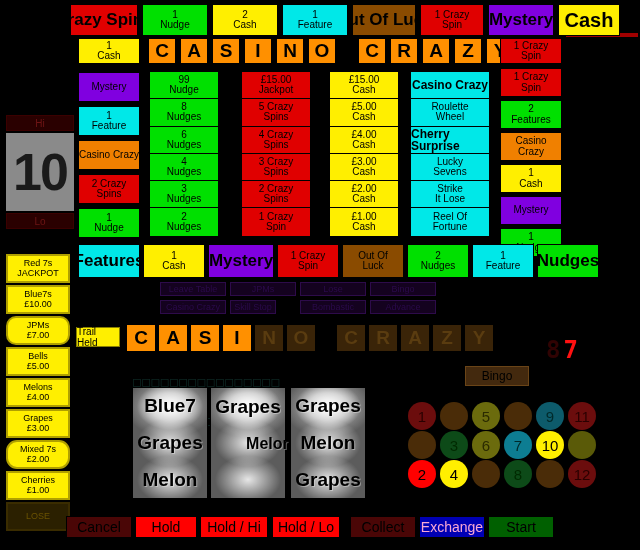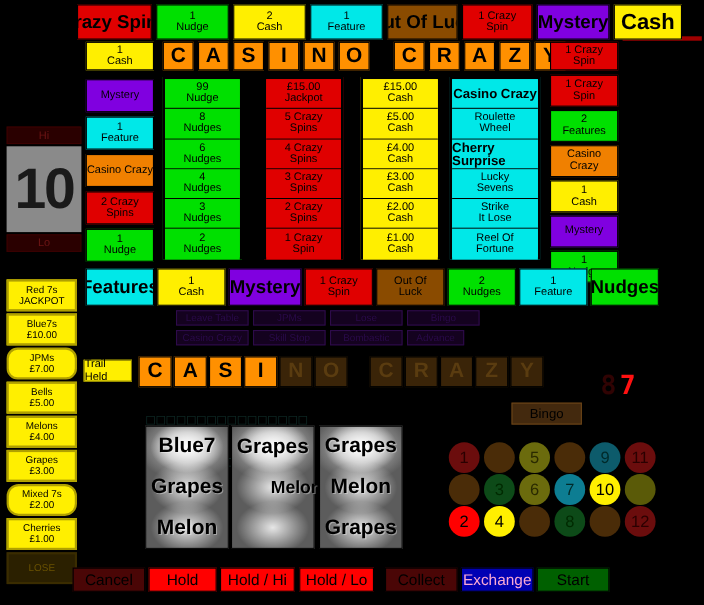--- a/index.html
+++ b/index.html
@@ -432,23 +432,23 @@
         <span class="l1">Nudges</span>
       </div>
     </div>
 
   <div id="dim-buttons">
       <div class="dimbtn" style="left: 160px; top: 282px; width: 66px;">Leave Table</div>
       <div class="dimbtn" style="left: 230px; top: 282px; width: 66px;">JPMs</div>
       <div class="dimbtn" style="left: 300px; top: 282px; width: 66px;">Lose</div>
       <div class="dimbtn" style="left: 370px; top: 282px; width: 66px;">Bingo</div>
       <div class="dimbtn" style="left: 160px; top: 300px; width: 66px;">Casino Crazy</div>
-      <div class="dimbtn" style="left: 230px; top: 300px; width: 66px;">Skill Stop</div>
+      <div class="dimbtn" style="left: 230px; top: 300px; width: 46px;">Skill Stop</div>
       <div class="dimbtn" style="left: 300px; top: 300px; width: 66px;">Bombastic</div>
-      <div class="dimbtn" style="left: 370px; top: 300px; width: 52px;">Advance</div>
+      <div class="dimbtn" style="left: 370px; top: 300px; width: 66px;">Advance</div>
     </div>
 
   <div id="trail-held">Trail Held</div>
 
   <div id="cc-trail-letters">
       <div class="ltile on" style="left: 126px; top: 324px; height: 28px; width: 30px;">C</div>
       <div class="ltile on" style="left: 158px; top: 324px; height: 28px; width: 30px;">A</div>
       <div class="ltile on" style="left: 190px; top: 324px; height: 28px; width: 30px;">S</div>
       <div class="ltile on" style="left: 222px; top: 324px; height: 28px; width: 30px;">I</div>
       <div class="ltile off" style="left: 254px; top: 324px; height: 28px; width: 30px;">N</div>

